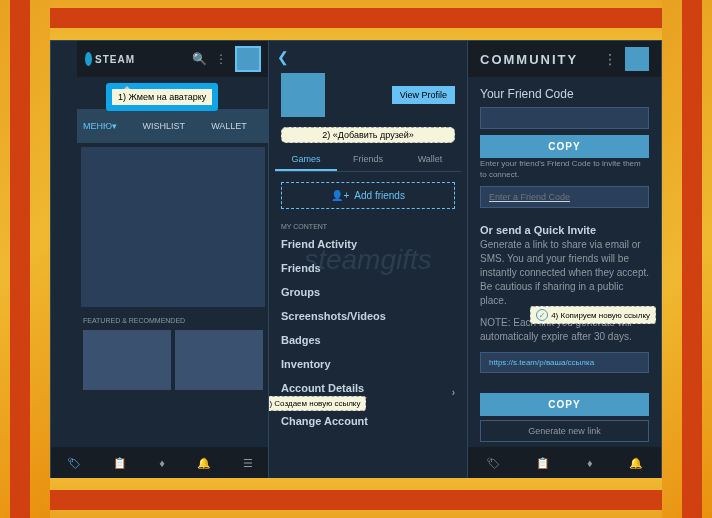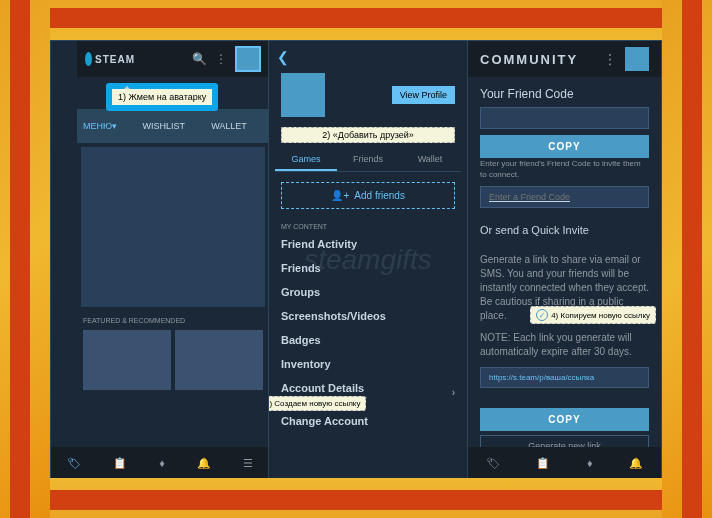--- a/index.html
+++ b/index.html
@@ -270,21 +270,21 @@
       border: none;
       cursor: pointer;
     }
 
     
     .annotation-2 {
       background: #f5f5dc;
       color: #000;
       font-size: 9px;
       padding: 2px 6px;
-      border-radius: 0;
+      border-radius: 5px;
       text-align: center;
       margin: 0 12px 6px 12px;
       border: 1px dashed #aaa;
     }
 
     
     .center-tabs {
       display: flex;
       border-bottom: 1px solid #2a475e;
       margin: 0 6px;
@@ -443,22 +443,22 @@
       color: #8f98a0;
       font-size: 8px;
       margin-bottom: 6px;
       line-height: 1.4;
     }
 
     
     .quick-invite-label {
       color: #c6d4df;
       font-size: 11px;
-      font-weight: normal;
-      margin-bottom: 17px;
+      font-weight: bold;
+      margin-bottom: 2px;
     }
     .quick-invite-desc {
       color: #8f98a0;
       font-size: 10px;
       line-height: 1.4;
       margin-bottom: 8px;
     }
 
     .link-display {
       background: #2a3f5a;

